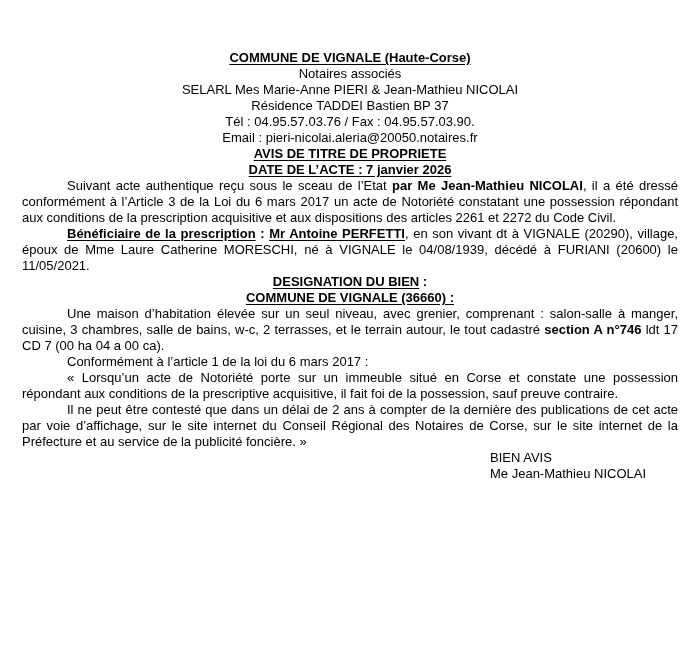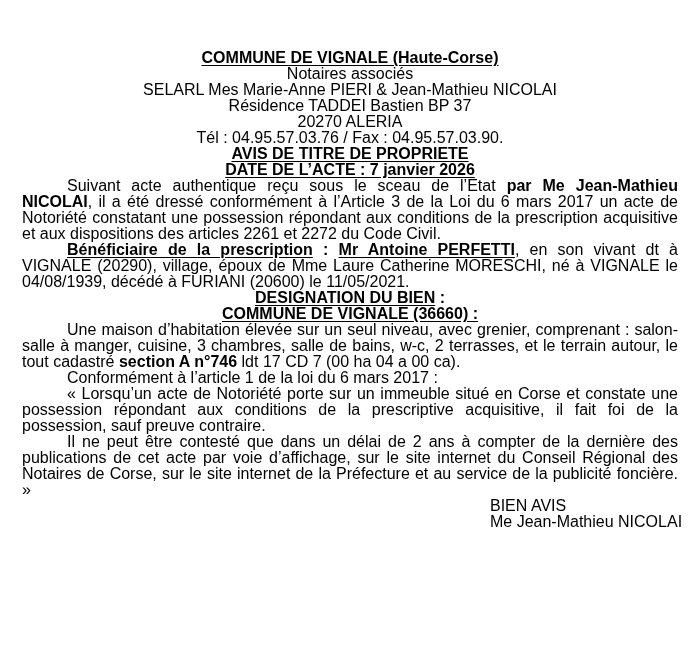--- a/index.html
+++ b/index.html
@@ -8,21 +8,21 @@
     background: #ffffff;
   }
   .page {
     position: relative;
     box-sizing: border-box;
     width: 700px;
     height: 668px;
     background: #ffffff;
     color: #000000;
     font-family: "Liberation Sans", "DejaVu Sans", sans-serif;
-    font-size: 16px;
+    font-size: 13px;
     line-height: 16px;
     padding: 50px 22px 0 22px;
     overflow: hidden;
   }
   .center { text-align: center; }
   .bold { font-weight: bold; }
   .u { text-decoration: underline; text-underline-offset: 2px; }
   .hline { margin: 0; }
   .para {
     margin: 0;
@@ -39,22 +39,22 @@
 </head>
 <body>
 
 <div class="page">
 
   <div class="center">
     <div class="hline bold u">COMMUNE DE VIGNALE (Haute-Corse)</div>
     <div class="hline">Notaires associés</div>
     <div class="hline">SELARL Mes Marie-Anne PIERI &amp; Jean-Mathieu NICOLAI</div>
     <div class="hline">Résidence TADDEI Bastien BP 37</div>
-    <div class="hline">20270 ALERIA</div>
     <div class="hline">Tél : 04.95.57.03.76 / Fax : 04.95.57.03.90.</div>
+    <div class="hline">Email : pieri-nicolai.aleria@20050.notaires.fr</div>
     <div class="hline bold u">AVIS DE TITRE DE PROPRIETE</div>
     <div class="hline bold u">DATE DE L’ACTE : 7 janvier 2026</div>
   </div>
 
   <p class="para"><span>Suivant acte authentique reçu sous le sceau de l’Etat </span><span class="bold">par Me Jean-Mathieu NICOLAI</span><span>, il a été dressé conformément à l’Article 3 de la Loi du 6 mars 2017 un acte de Notoriété constatant une possession répondant aux conditions de la prescription acquisitive et aux dispositions des articles 2261 et 2272 du Code Civil.</span></p>
 
   <p class="para"><span class="bold u">Bénéficiaire de la prescription</span><span class="bold"> :  </span><span class="bold u">Mr Antoine PERFETTI</span><span>, en son vivant dt à VIGNALE (20290), village, époux de Mme Laure Catherine MORESCHI, né à VIGNALE le 04/08/1939, décédé à FURIANI (20600) le 11/05/2021.</span></p>
 
   <div class="center bold"><span class="u">DESIGNATION DU BIEN</span><span> :</span></div>
   <div class="center bold u hline">COMMUNE DE VIGNALE (36660) :</div>

